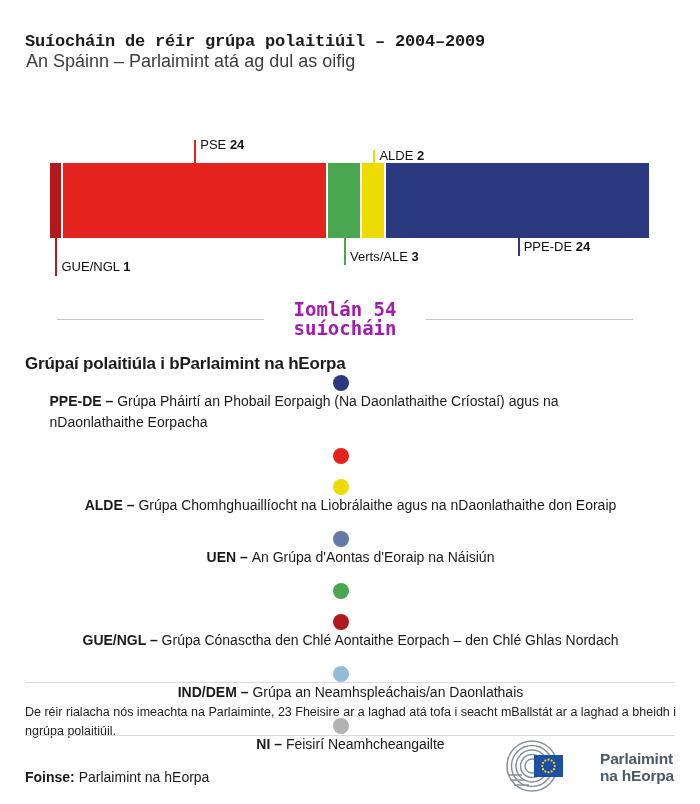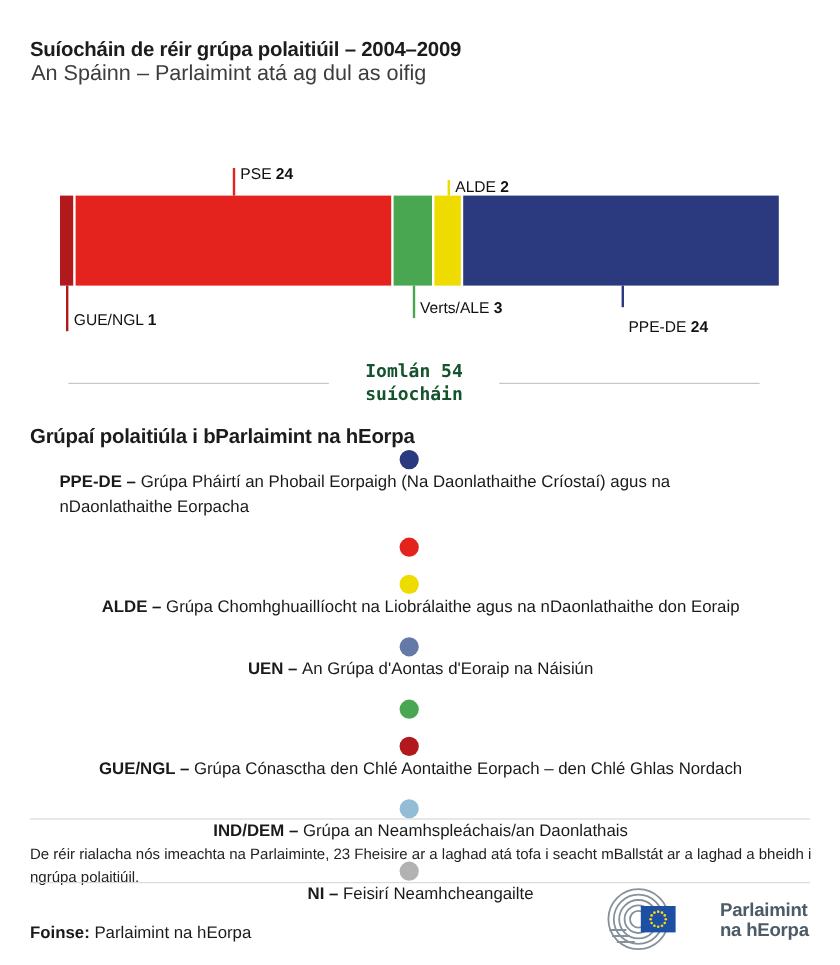--- a/index.html
+++ b/index.html
@@ -9,20 +9,21 @@
     background: #ffffff;
     font-family: "Liberation Sans", sans-serif;
     position: relative;
     overflow: hidden;
     color: #1a1a1a;
   }
   .title {
     position: absolute; left: 25px; top: 21px;
     font-size: 17px; font-weight: bold; color: #1c1c1c;
     letter-spacing: -0.2px;
+    font-family: Liberation Mono, monospace;
   }
   .subtitle {
     position: absolute; left: 26px; top: 51px;
     font-size: 18px; font-weight: normal; color: #3d3d3d;
   }
 
   
   .chart { position: absolute; left: 0; top: 130px; width: 700px; height: 160px; }
   .bar {
     position: absolute; left: 50px; top: 33px;
@@ -39,21 +40,21 @@
 
   
   .total-wrap {
     position: absolute; left: 57px; top: 300px; width: 576px;
     display: flex; align-items: center;
   }
   .total-wrap .hline { flex: 1; height: 1px; background: #c6c6c6; }
   .total-text {
     padding: 0 30px; text-align: center;
     font-family: "DejaVu Sans Mono", monospace;
-    font-weight: bold; font-size: 15px; line-height: 19px; color: #14532d;
+    font-weight: bold; font-size: 19px; line-height: 19px; color: #a21caf;
   }
 
   
   .legend-heading {
     position: absolute; left: 25px; top: 340px;
     font-size: 17px; font-weight: bold; color: #1c1c1c;
     letter-spacing: -0.2px;
   }
   .legend { position: absolute; left: 28px; top: 373px; width: 645px; }
   .legend-item { display: flex; align-items: center; margin-bottom: 13px; flex-direction: column; }
@@ -108,21 +109,21 @@
 
 <div class="tick" style="left: 55.4722px; top: 108px; height: 38px; background: rgb(178, 25, 28);"></div>
     <div class="callout" style="left: 61.4722px; top: 129px;"><span>GUE/NGL </span><b>1</b></div>
     <div class="tick" style="left: 194.278px; top: 10px; height: 23px; background: rgb(229, 35, 30);"></div>
     <div class="callout" style="left: 200.278px; top: 7px;"><span>PSE </span><b>24</b></div>
     <div class="tick" style="left: 344.028px; top: 108px; height: 27px; background: rgb(74, 167, 81);"></div>
     <div class="callout" style="left: 350.028px; top: 119px;"><span>Verts/ALE </span><b>3</b></div>
     <div class="tick" style="left: 373.389px; top: 20px; height: 13px; background: rgb(238, 220, 0);"></div>
     <div class="callout" style="left: 379.389px; top: 18px;"><span>ALDE </span><b>2</b></div>
     <div class="tick" style="left: 517.667px; top: 108px; height: 18px; background: rgb(43, 58, 126);"></div>
-    <div class="callout" style="left: 523.667px; top: 109px; margin-top: 26px;"><span>PPE-DE </span><b>24</b></div>
+    <div class="callout" style="left: 523.667px; top: 109px;"><span>PPE-DE </span><b>24</b></div>
   </div>
 
 <div class="total-wrap">
   <div class="hline"></div>
   <div class="total-text">
     <div>Iomlán 54</div>
     <div>suíocháin</div>
   </div>
   <div class="hline"></div>
 </div>

